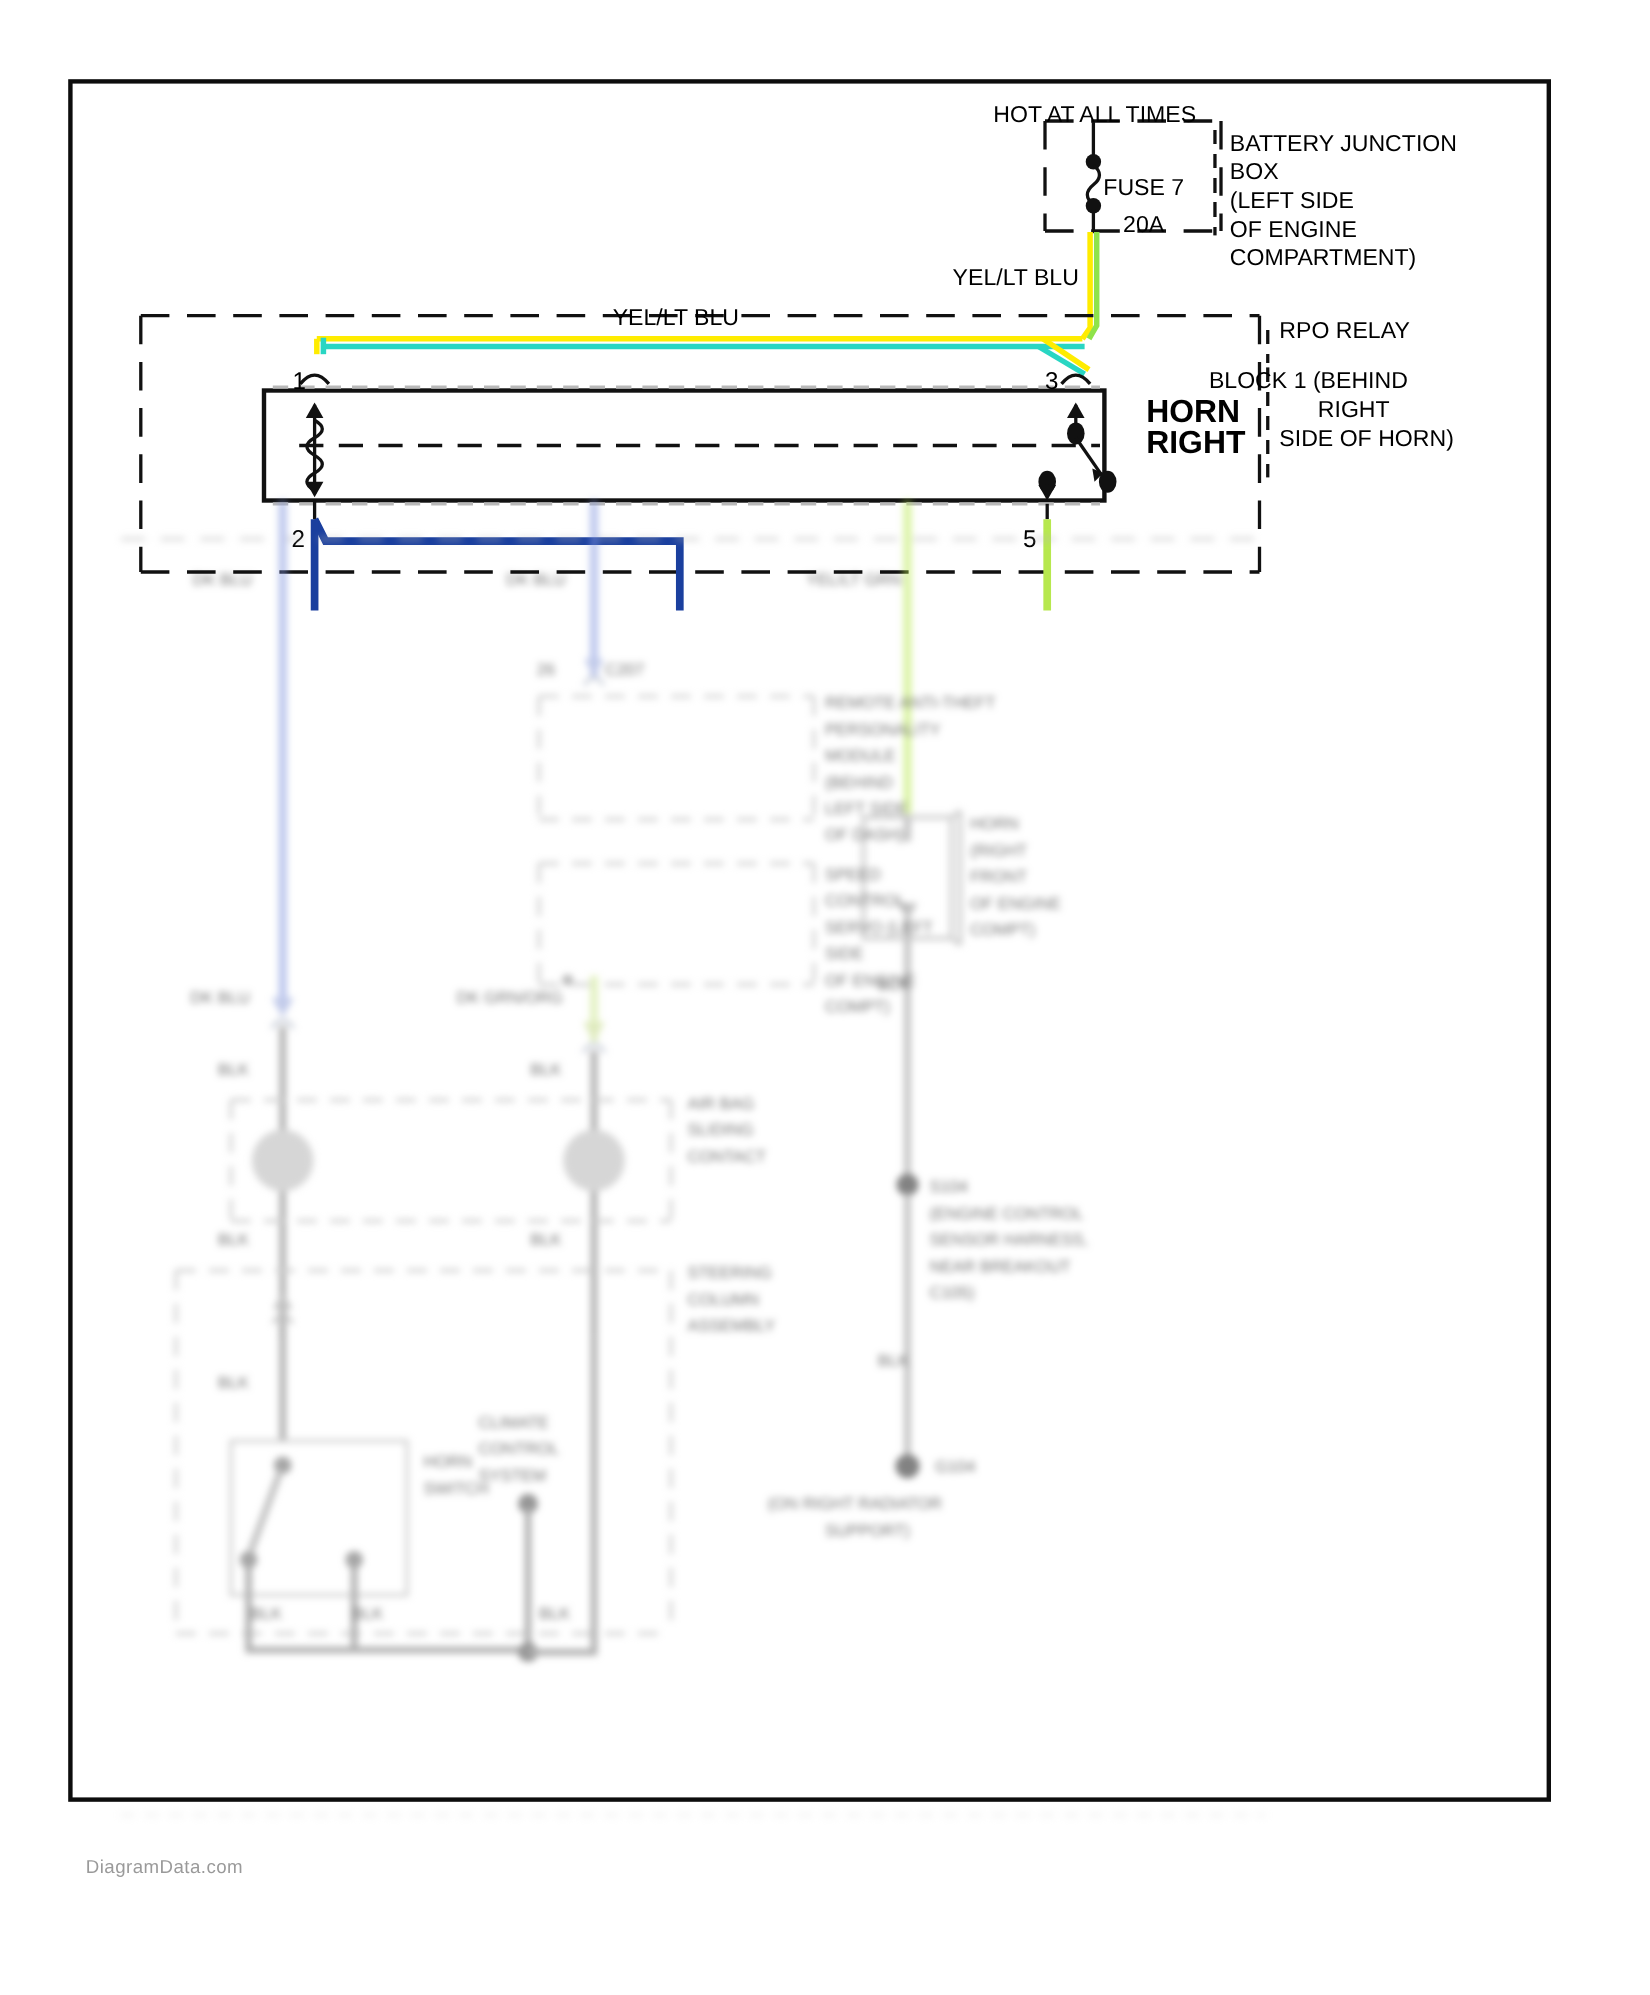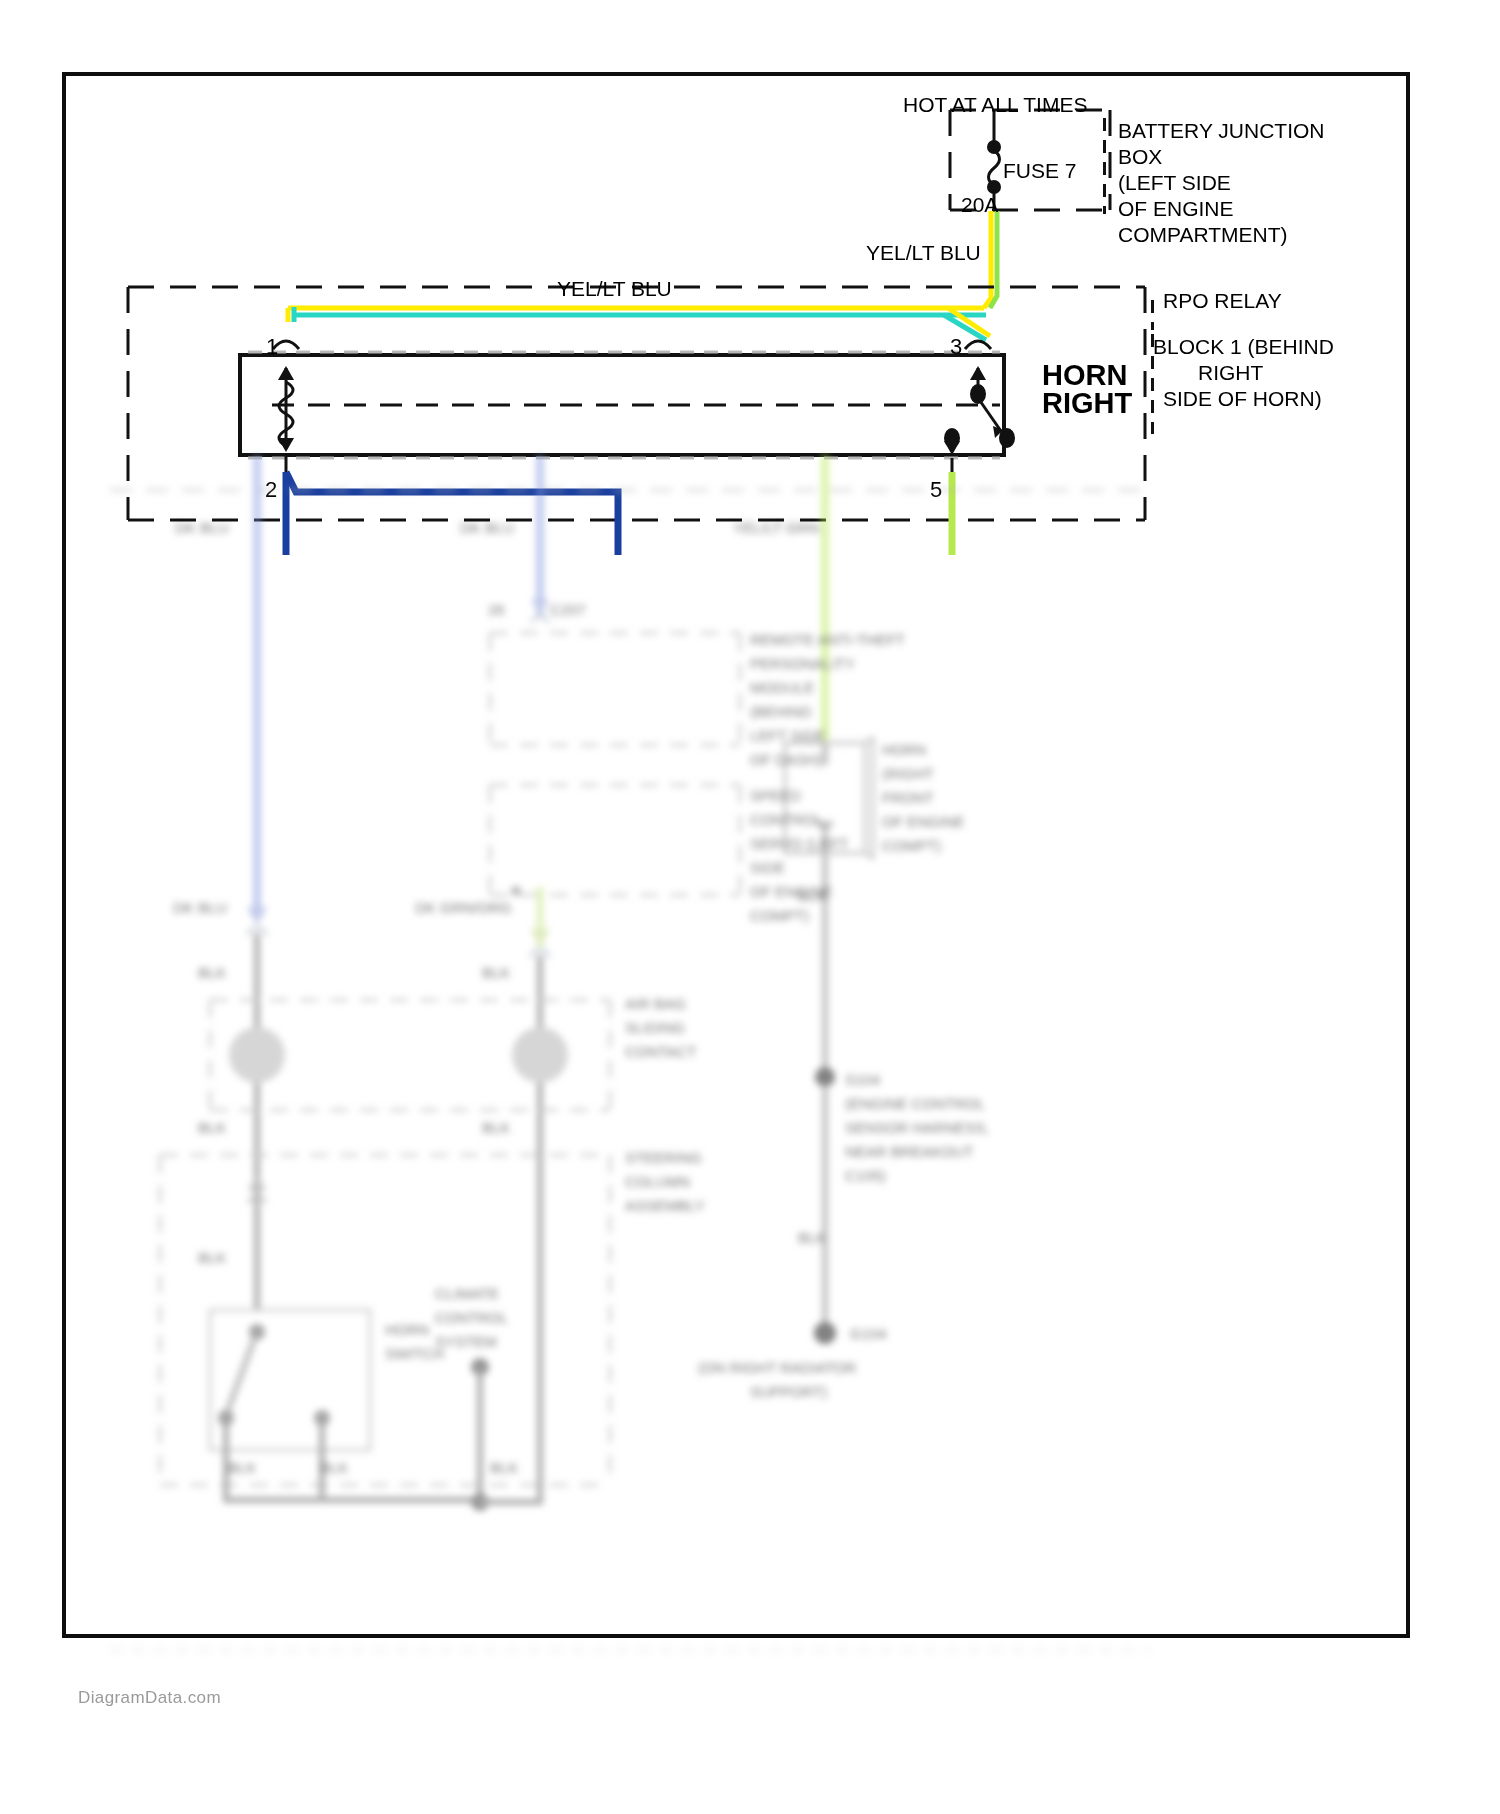--- a/index.html
+++ b/index.html
@@ -125,40 +125,40 @@
       <path d="M286,472 L296,492 H618 V555" stroke="#1a3f9e" stroke-width="7" fill="none"></path>
       <path d="M286,472 V555" stroke="#1a3f9e" stroke-width="7" fill="none"></path>
     </g>
 
     <path d="M952,472 V555" stroke="#b7e84e" stroke-width="7" fill="none"></path>
   </svg>
 
   <div class="lbl" style="left:903px;top:92px;">HOT AT ALL TIMES</div>
 
   <div class="lbl" style="left:1003px;top:158px;">FUSE 7</div>
-  <div class="lbl" style="left:961px;top:192px;">20A</div>
+  <div class="lbl" style="left:1021px;top:192px;">20A</div>
 
   <div style="position:absolute;left:1103px;top:118px;width:3px;height:96px;
               background:repeating-linear-gradient(#111 0 13px,transparent 13px 22px);"></div>
 
   <div class="lbl" style="left:1118px;top:118px;">BATTERY JUNCTION</div>
   <div class="lbl" style="left:1118px;top:144px;">BOX</div>
   <div class="lbl" style="left:1118px;top:170px;">(LEFT SIDE</div>
   <div class="lbl" style="left:1118px;top:196px;">OF ENGINE</div>
   <div class="lbl" style="left:1118px;top:222px;">COMPARTMENT)</div>
 
   <div class="lbl" style="left:866px;top:240px;">YEL/LT BLU</div>
 
   <div style="position:absolute;left:1151px;top:300px;width:3px;height:30px;
               background:repeating-linear-gradient(#111 0 13px,transparent 13px 22px);"></div>
   <div style="position:absolute;left:1151px;top:334px;width:3px;height:100px;
               background:repeating-linear-gradient(#111 0 13px,transparent 13px 22px);"></div>
 
   <div class="lbl" style="left:1163px;top:288px;">RPO RELAY</div>
-  <div class="lbl" style="left:1153px;top:334px;">BLOCK 1 (BEHIND</div>
+  <div class="lbl" style="left:1099px;top:334px;">BLOCK 1 (BEHIND</div>
   <div class="lbl" style="left:1163px;top:360px;margin-left:35px;">RIGHT</div>
   <div class="lbl" style="left:1163px;top:386px;">SIDE OF HORN)</div>
 
   <div class="lbl" style="left:557px;top:276px;">YEL/LT BLU</div>
 
   <div class="pin" style="left:266px;top:334px;">1</div>
   <div class="pin" style="left:950px;top:334px;">3</div>
   <div class="pin" style="left:265px;top:477px;">2</div>
   <div class="pin" style="left:930px;top:477px;">5</div>
 

